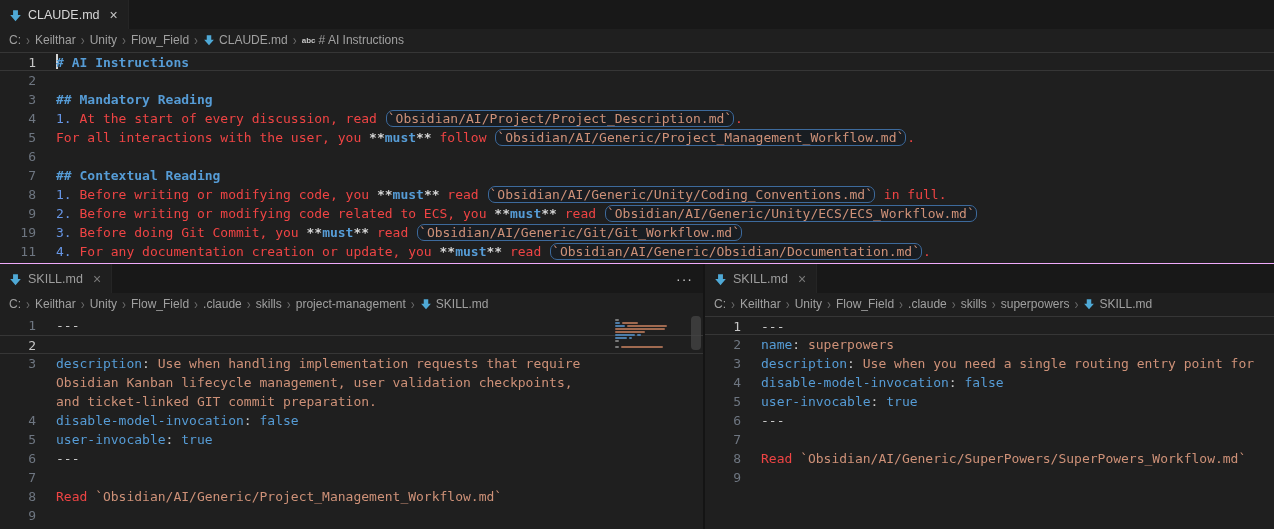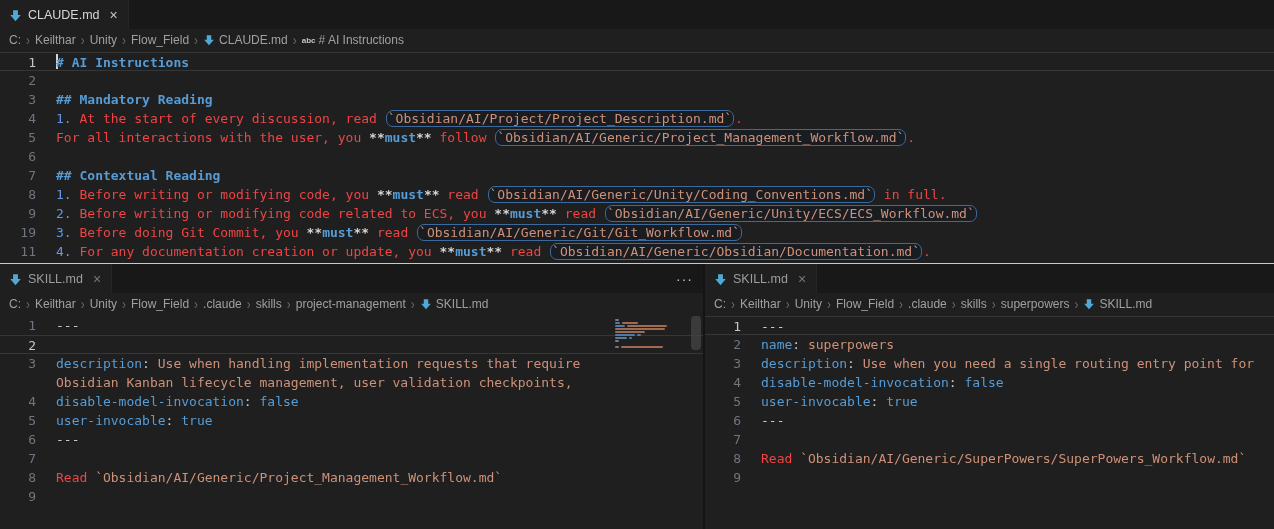--- a/index.html
+++ b/index.html
@@ -175,20 +175,21 @@
               </svg></span>
             <span>SKILL.md</span>
           </span>
         </div>
       <div class="editor">
         <div>
             <div class="line"><div class="gutter">1</div><div class="content"><span class="seg-p">---</span></div></div>
             <div class="line cur"><div class="gutter">2</div></div>
             <div class="line"><div class="gutter">3</div><div class="content"><span class="seg-k">description</span><span class="seg-p">:</span><span class="seg-t"> </span><span class="seg-v">Use when handling implementation requests that require</span></div></div>
             <div class="line"><div class="gutter"></div><div class="content"><span class="seg-v">Obsidian Kanban lifecycle management, user validation checkpoints,</span></div></div>
+            <div class="line"><div class="gutter"></div><div class="content"><span class="seg-v">and ticket-linked GIT commit preparation.</span></div></div>
             <div class="line"><div class="gutter">4</div><div class="content"><span class="seg-k">disable-model-invocation</span><span class="seg-p">:</span><span class="seg-t"> </span><span class="seg-kw">false</span></div></div>
             <div class="line"><div class="gutter">5</div><div class="content"><span class="seg-k">user-invocable</span><span class="seg-p">:</span><span class="seg-t"> </span><span class="seg-kw">true</span></div></div>
             <div class="line"><div class="gutter">6</div><div class="content"><span class="seg-p">---</span></div></div>
             <div class="line"><div class="gutter">7</div><div class="content"></div></div>
             <div class="line"><div class="gutter">8</div><div class="content"><span class="seg-t">Read </span><span class="seg-cp">`Obsidian/AI/Generic/Project_Management_Workflow.md`</span></div></div>
             <div class="line"><div class="gutter">9</div><div class="content"></div></div>
           </div>
         <div class="minimap">
             <div class="mm-row">
               <span class="mm-bar mm-g" style="width: 4px;"></span>

